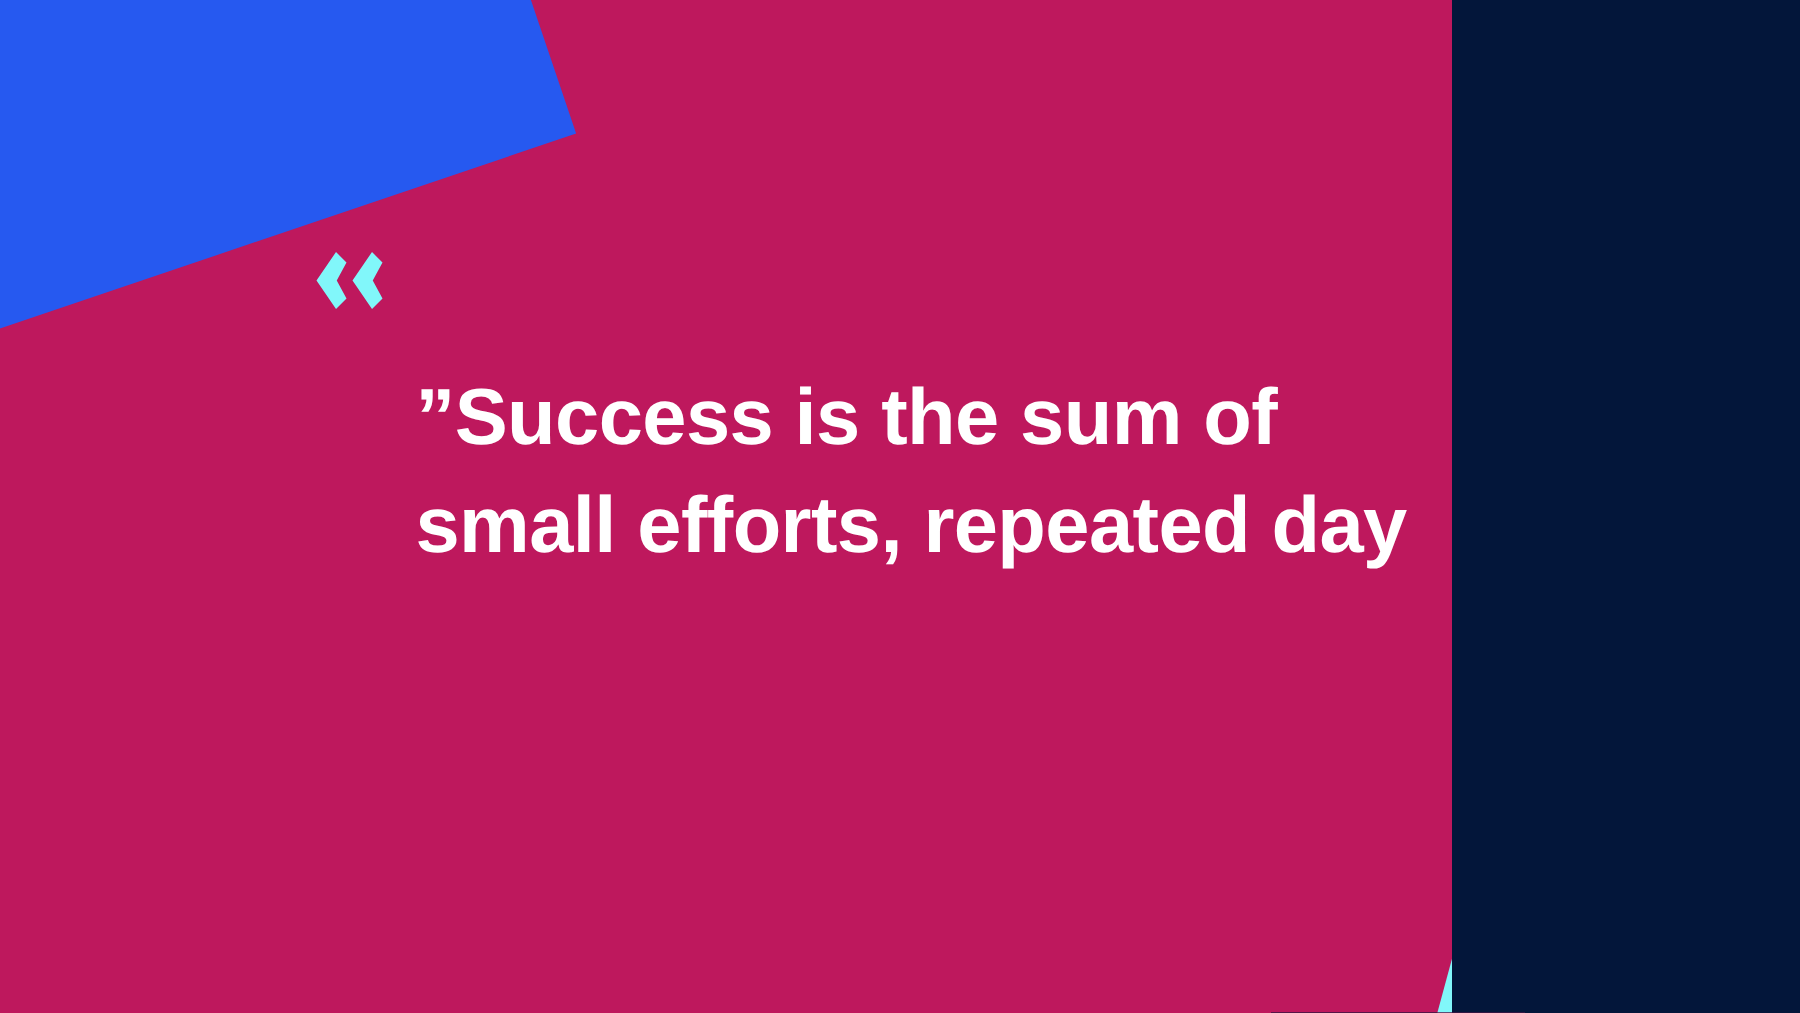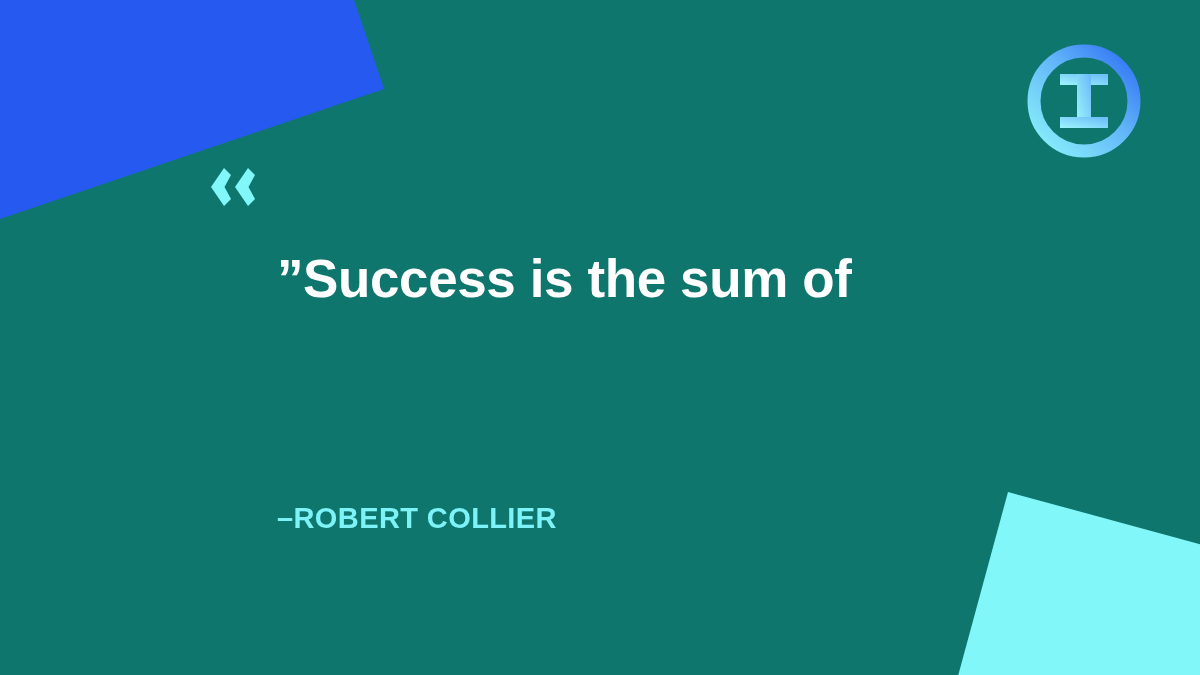--- a/index.html
+++ b/index.html
@@ -2,23 +2,23 @@
 <html><head>
 <meta charset="utf-8">
 <style>
   html, body {
     margin: 0;
     padding: 0;
     background: #03163a;
   }
   .canvas {
     position: relative;
-    width: 1200px;
+    width: 968px;
     height: 675px;
-    background: #0f766e;
+    background: #be185d;
     overflow: hidden;
     font-family: "Liberation Sans", sans-serif;
   }
 
   
   .shape-blue {
     position: absolute;
     left: -120px;
     top: -118px;
     width: 470px;
@@ -117,17 +117,17 @@
 
   <div class="chevrons">
     <svg viewBox="0 0 58 42" xmlns="http://www.w3.org/2000/svg">
       <path d="M23 2 L10 21 L23 40 L30 33 L23.5 21 L30 9 Z" fill="#81f7fa"></path>
       <path d="M47 2 L34 21 L47 40 L54 33 L47.5 21 L54 9 Z" fill="#81f7fa"></path>
     </svg>
   </div>
 
   <div class="quote-block">
     <div class="quote-line">”Success is the sum of</div>
+    <div class="quote-line">small efforts, repeated day</div>
   </div>
 
-  <div class="attribution">–ROBERT COLLIER</div>
 
 </div>
 
 </body></html>

